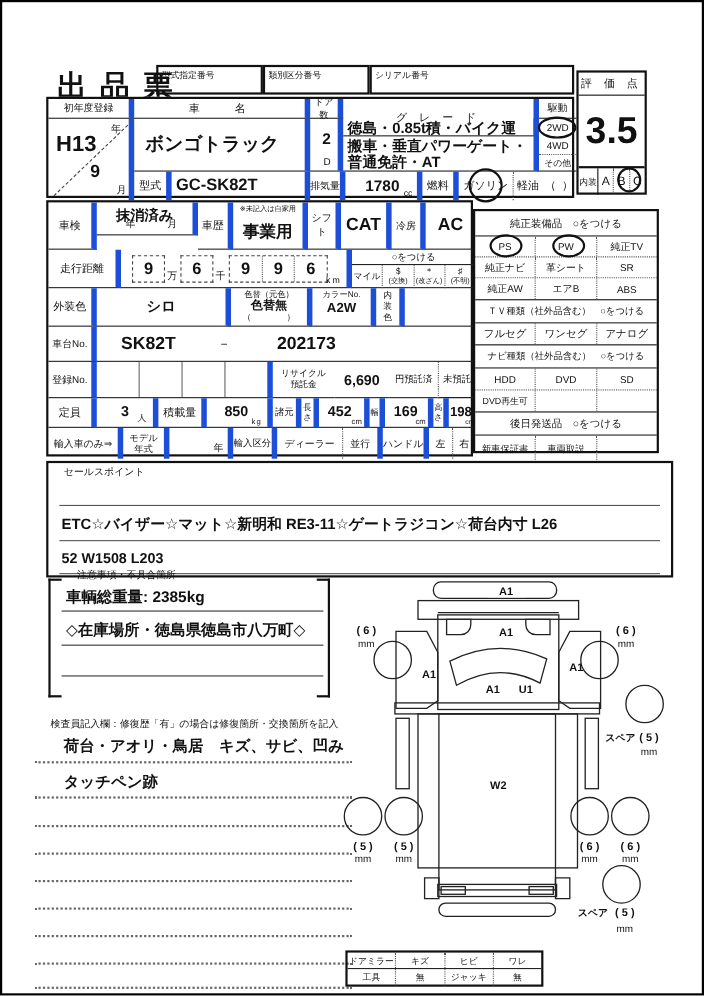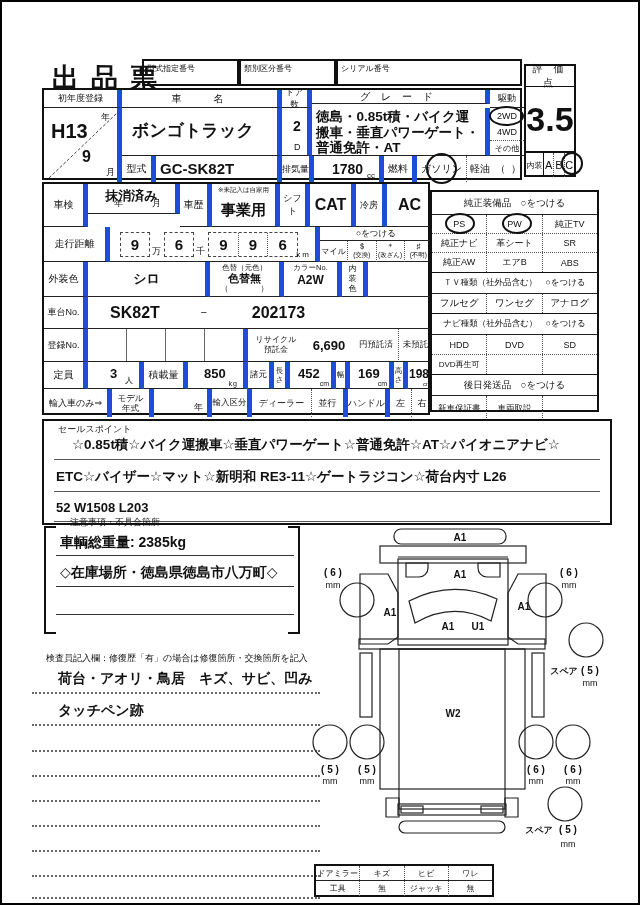--- a/index.html
+++ b/index.html
@@ -32,37 +32,37 @@
   <div class="x" style="left:140px;top:57px;width:97px;height:27px;border:2px solid #111;">
     <span class="x lbl" style="left:3px;top:2px;font-size:8px;">型式指定番号</span>
   </div>
   <div class="x" style="left:237px;top:57px;width:97px;height:27px;border:2px solid #111;">
     <span class="x lbl" style="left:3px;top:2px;font-size:8px;">類別区分番号</span>
   </div>
   <div class="x" style="left:334px;top:57px;width:186px;height:27px;border:2px solid #111;">
     <span class="x lbl" style="left:3px;top:2px;font-size:8px;">シリアル番号</span>
   </div>
 
-  <div class="tbl" style="left:522px;top:62px;width:52px;height:113px;">
+  <div class="tbl" style="left:522px;top:62px;width:64px;height:113px;">
     <div class="c" style="height:20px;border-bottom:1.5px solid #111;font-size:10px;letter-spacing:4px;">評 価 点</div>
     <div class="c bd" style="height:64px;font-size:34px;">3.5</div>
     <div style="display:flex;height:24px;border-top:2px solid #111;">
       <div class="c" style="width:17px;border-right:1.5px solid #111;font-size:8px;line-height:9px;">内装</div>
       <div class="c" style="flex:1;font-size:11px;">A</div>
       <div class="c bld" style="flex:1;font-size:11px;">B</div>
       <div class="c bld" style="flex:1;font-size:11px;">C</div>
     </div>
   </div>
   <div class="mark" style="left:559px;top:150px;width:18px;height:19px;"></div>
 
   <div class="tbl" style="left:40px;top:86px;width:480px;height:92px;">
     <div class="x c br bb" style="left:0;top:0;width:78px;height:18px;font-size:9px;">初年度登録</div>
     <div class="x c br bb" style="left:78px;top:0;width:160px;height:18px;font-size:10px;letter-spacing:4px;">車　　名</div>
     <div class="x c br bb" style="left:238px;top:0;width:30px;height:18px;font-size:8.5px;">ドア数</div>
-    <div class="x c br bb" style="left:268px;top:0;width:178px;height:14px;font-size:10px;letter-spacing:4px;">グ レ ー ド</div>
+    <div class="x c br bb" style="left:268px;top:0;width:178px;height:34px;font-size:10px;letter-spacing:4px;">グ レ ー ド</div>
     <div class="x c bb" style="left:446px;top:0;width:34px;height:18px;font-size:9px;">駆動</div>
 
     <div class="x br" style="left:0;top:18px;width:78px;height:74px;">
       <svg class="x" style="left:0;top:0;" width="78" height="74">
         <line x1="5" y1="70" x2="73" y2="5" stroke="#444" stroke-width="1" stroke-dasharray="3 2"></line>
       </svg>
       <span class="x" style="left:57px;top:3px;font-size:9px;">年</span>
       <span class="x bd" style="left:7px;top:12px;font-size:20px;">H13</span>
       <span class="x bd" style="left:38px;top:40px;font-size:16px;">9</span>
       <span class="x" style="left:62px;top:58px;font-size:9px;">月</span>
@@ -260,21 +260,20 @@
       <div class="c" style="flex:1;font-size:8.5px;">新車保証書</div>
       <div class="c bld" style="flex:1;font-size:8.5px;">車両取説</div>
       <div class="c bld" style="flex:1;"></div>
     </div>
   </div>
   <div class="mark" style="left:443px;top:211px;width:26px;height:17px;"></div>
   <div class="mark" style="left:500px;top:211px;width:26px;height:17px;"></div>
 
   <div class="tbl" style="left:40px;top:417px;width:570px;height:106px;">
     <div class="x" style="left:14px;top:2px;font-size:9px;">セールスポイント</div>
-    <div class="x bd" style="left:28px;top:15px;font-size:13.5px;white-space:nowrap;">☆0.85t積☆バイク運搬車☆垂直パワーゲート☆普通免許☆AT☆パイオニアナビ☆</div>
     <div class="ul" style="left:10px;top:38px;width:546px;"></div>
     <div class="x bd" style="left:12px;top:47px;font-size:13.5px;white-space:nowrap;">ETC☆バイザー☆マット☆新明和 RE3-11☆ゲートラジコン☆荷台内寸 L26</div>
     <div class="ul" style="left:10px;top:70px;width:546px;"></div>
     <div class="x bd" style="left:12px;top:79px;font-size:13px;">52 W1508 L203</div>
     <div class="ul" style="left:10px;top:100px;width:546px;"></div>
   </div>
 
   <div class="x" style="left:68px;top:514px;font-size:9px;">注意事項・不具合箇所</div>
   <div class="x" style="left:42px;top:524px;width:12px;height:108px;border-left:2px solid #111;border-top:2px solid #111;border-bottom:2px solid #111;"></div>
   <div class="x" style="left:286px;top:524px;width:12px;height:108px;border-right:2px solid #111;border-top:2px solid #111;border-bottom:2px solid #111;"></div>

